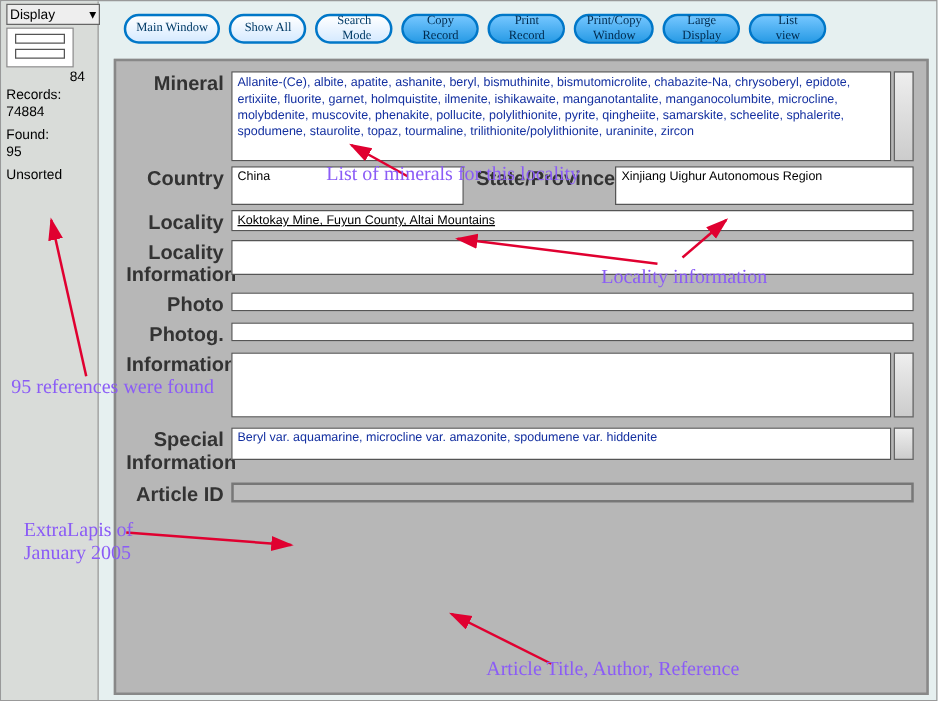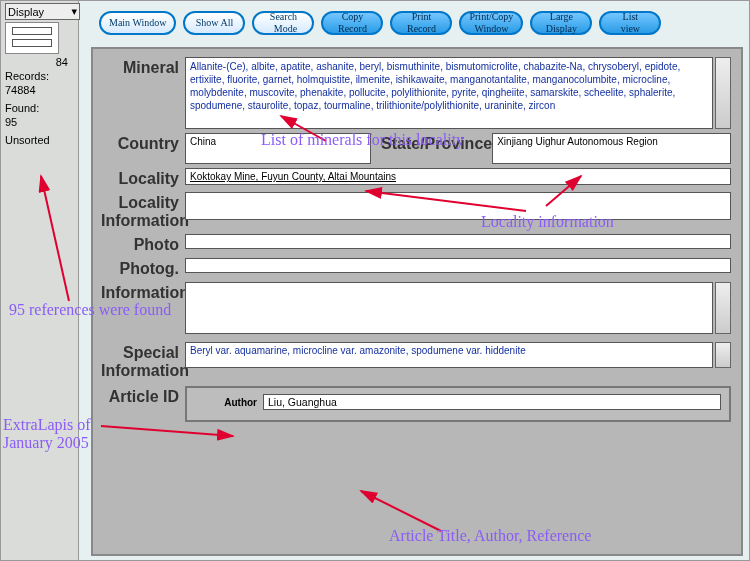--- a/index.html
+++ b/index.html
@@ -139,24 +139,20 @@
 Information</div>
       <div class="val" style="display:flex;">
         <div class="txtbox special-box" style="flex:1">Beryl var. aquamarine, microcline var. amazonite, spodumene var. hiddenite</div>
         <div class="scrollcol"></div>
       </div>
     </div>
 
     <div class="row" style="margin-top:6px">
       <div class="lbl">Article ID</div>
       <div class="val article-frame">
-        <div class="a-row">
-          <div class="a-lbl">Author</div>
-          <div class="a-field" style="flex:1">Liu, Guanghua</div>
-        </div>
       </div>
     </div>
 
   </div>
 
   <svg class="arrows">
     <defs>
         <marker id="ah" markerWidth="10" markerHeight="10" refX="8" refY="3" orient="auto">
           <path d="M0,0 L9,3 L0,6 Z" fill="#e00030"></path>
         </marker>
@@ -164,16 +160,16 @@
     <line x1="325" y1="140" x2="280" y2="115" stroke="#e00030" stroke-width="2" marker-end="url(#ah)"></line>
     <line x1="525" y1="210" x2="365" y2="190" stroke="#e00030" stroke-width="2" marker-end="url(#ah)"></line>
     <line x1="545" y1="205" x2="580" y2="175" stroke="#e00030" stroke-width="2" marker-end="url(#ah)"></line>
     <line x1="68" y1="300" x2="40" y2="175" stroke="#e00030" stroke-width="2" marker-end="url(#ah)"></line>
     <line x1="100" y1="425" x2="232" y2="435" stroke="#e00030" stroke-width="2" marker-end="url(#ah)"></line>
     <line x1="440" y1="530" x2="360" y2="490" stroke="#e00030" stroke-width="2" marker-end="url(#ah)"></line>
   </svg>
   <div class="ann" style="left:260px;top:130px">List of minerals for this locality</div>
   <div class="ann" style="left:480px;top:212px">Locality information</div>
   <div class="ann" style="left:8px;top:300px">95 references were found</div>
-  <div class="ann" style="left:2px;top:415px;width:110px">ExtraLapis of January 2005</div>
+  <div class="ann" style="left:18px;top:415px;width:110px">ExtraLapis of January 2005</div>
   <div class="ann" style="left:388px;top:526px">Article Title, Author, Reference</div>
 
 </div>
 
 </body></html>

